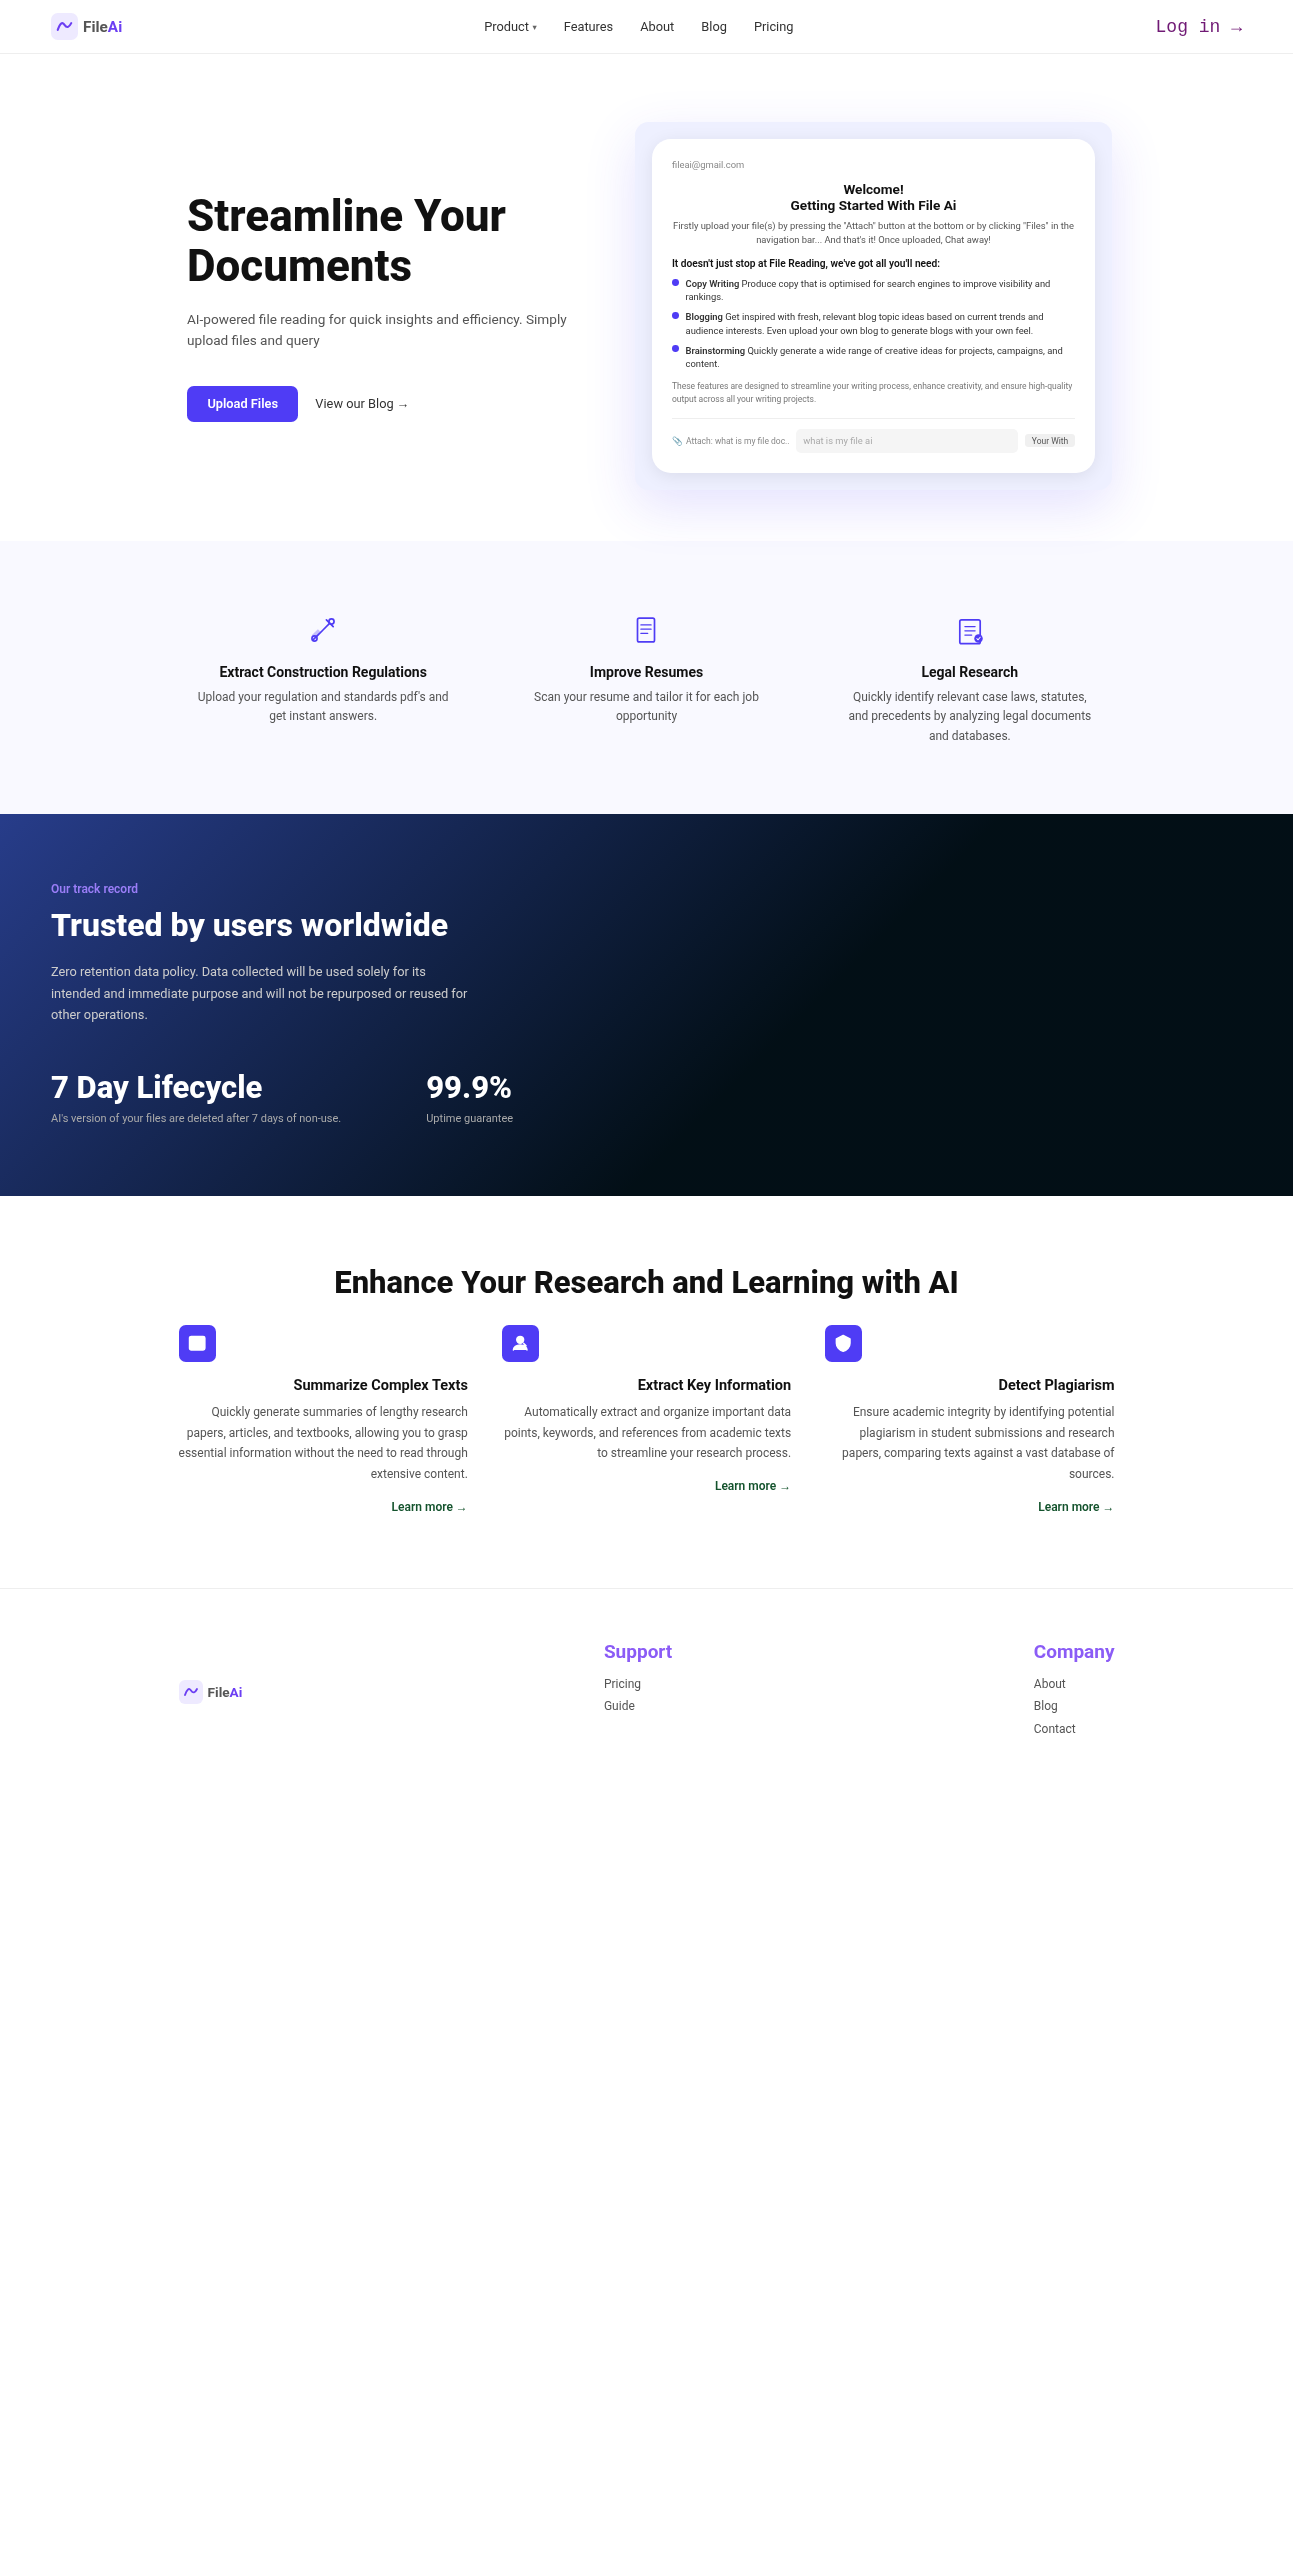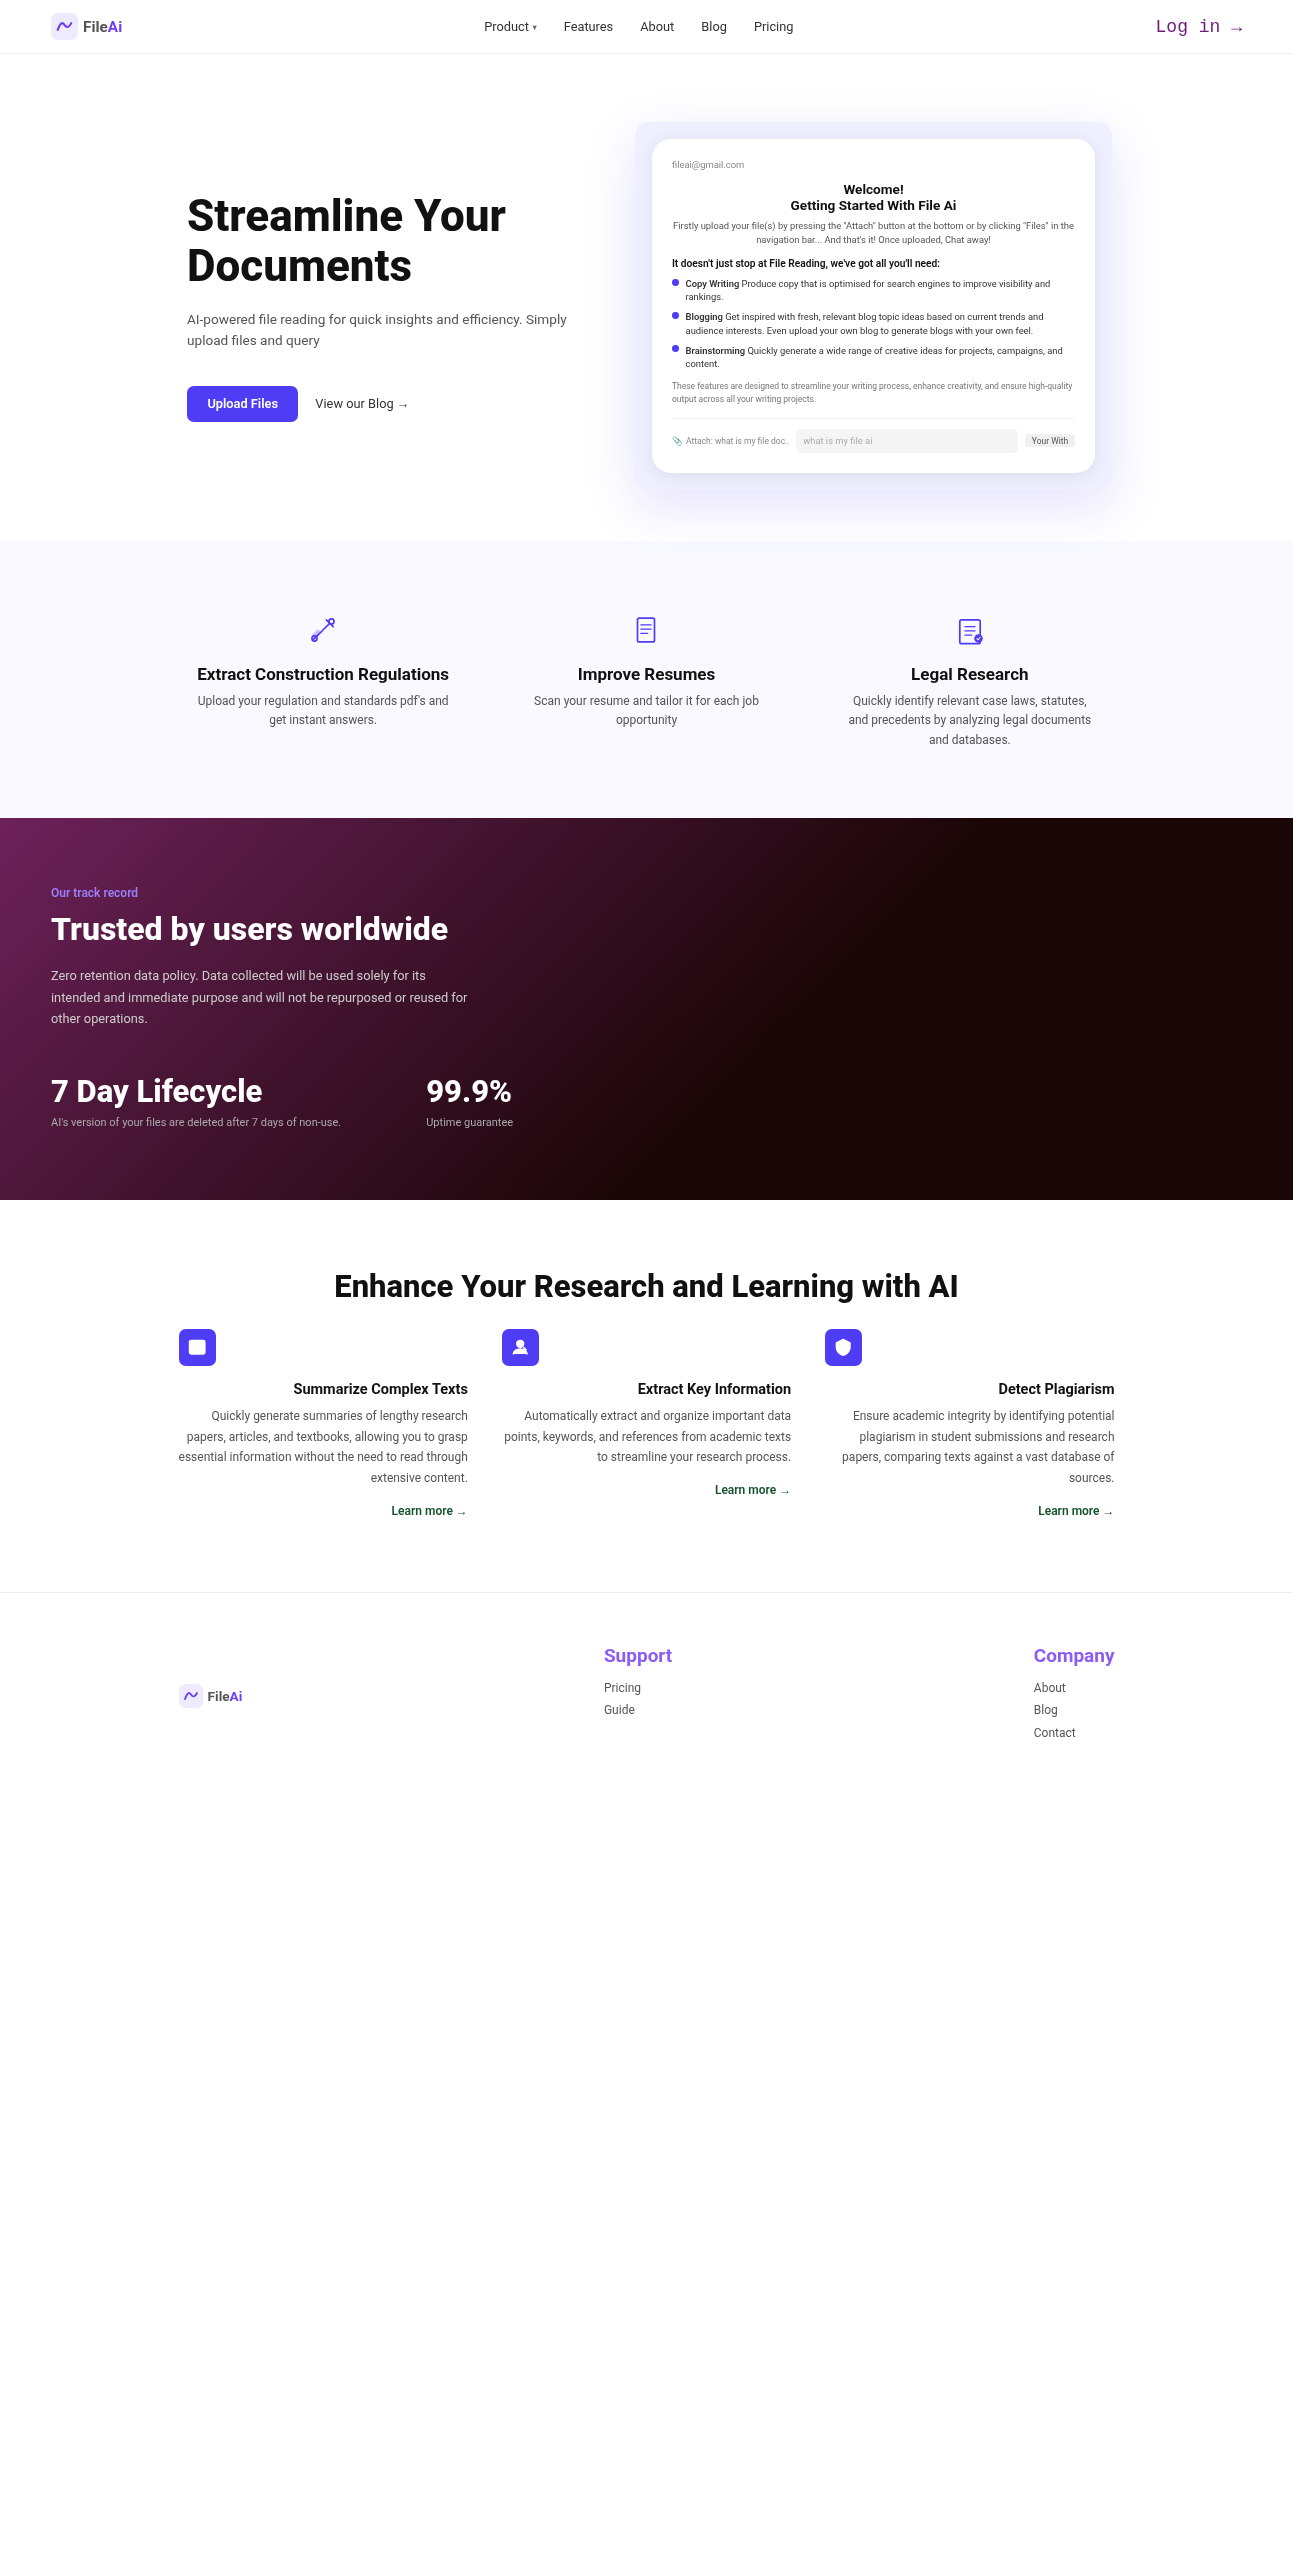--- a/index.html
+++ b/index.html
@@ -73,26 +73,26 @@
     .features-grid {
       display: grid; grid-template-columns: repeat(3, 1fr); gap: 34px;
       max-width: 936px; margin: 0 auto; text-align: center;
     }
     .feature-card { padding: 17px; }
     .feature-icon {
       width: 41px; height: 41px; margin: 0 auto 13.6px;
       display: flex; align-items: center; justify-content: center;
     }
     .feature-icon svg { width: 34px; height: 34px; }
-    .feature-title { font-size: 17px; font-weight: 700; color: #111; margin-bottom: 8.5px; }
+    .feature-title { font-size: 14px; font-weight: 700; color: #111; margin-bottom: 8.5px; }
     .feature-desc { font-size: 12px; color: #555; line-height: 1.6; }
 
     
     .track-section {
-      background: #7f1d1d; color: #fff;
+      background: #0c4a6e; color: #fff;
       padding: 68px 51px; position: relative; overflow: hidden;
     }
     .track-bg {
       position: absolute; inset: 0;
       background: linear-gradient(135deg, rgba(80,40,180,0.4) 0%, rgba(0,0,0,0.8) 60%);
     }
     .track-content { position: relative; z-index: 1; max-width: 596px; }
     .track-label { color: #9b7ef8; font-size: 12px; font-weight: 600; margin-bottom: 10.2px; }
     .track-title { font-size: 32px; font-weight: 800; color: #fff; margin-bottom: 17px; }
     .track-desc { font-size: 12.8px; color: #ccc; line-height: 1.7; margin-bottom: 43px; max-width: 426px; }

